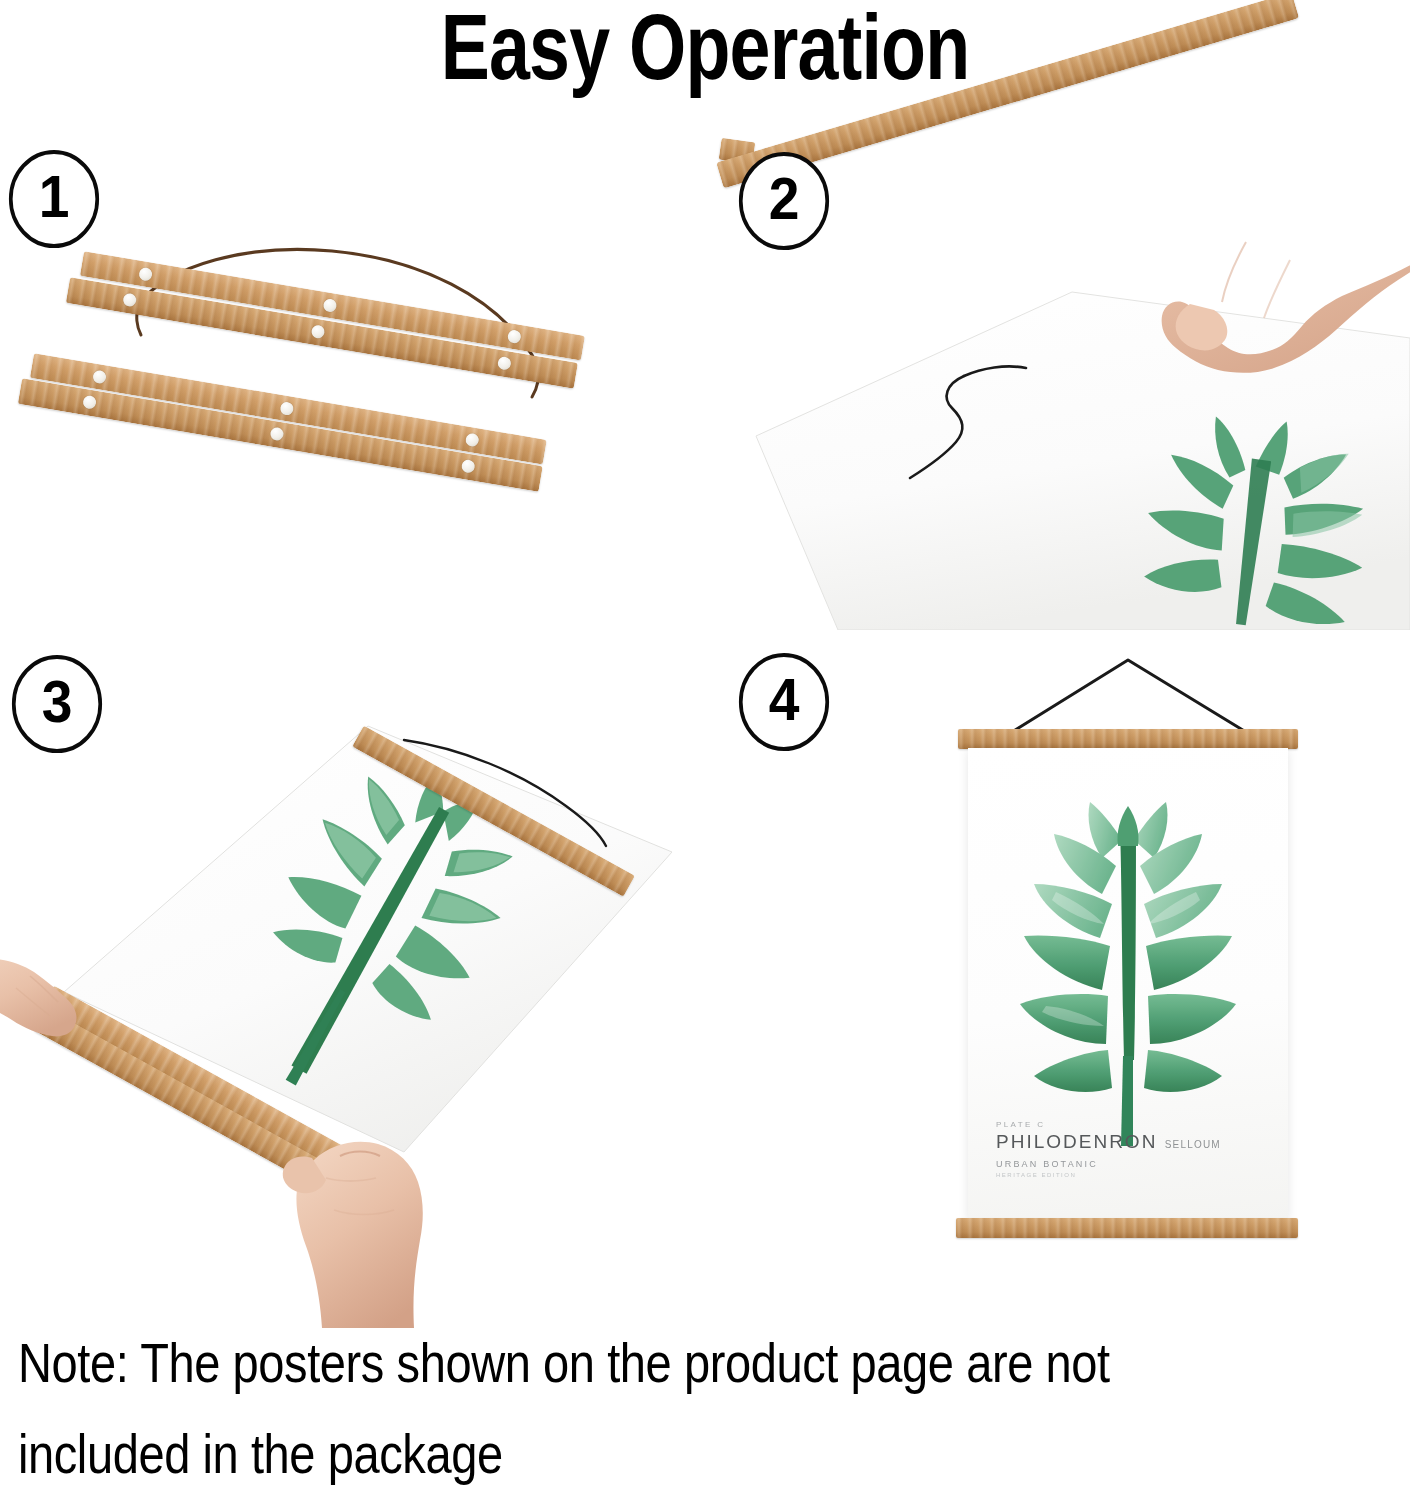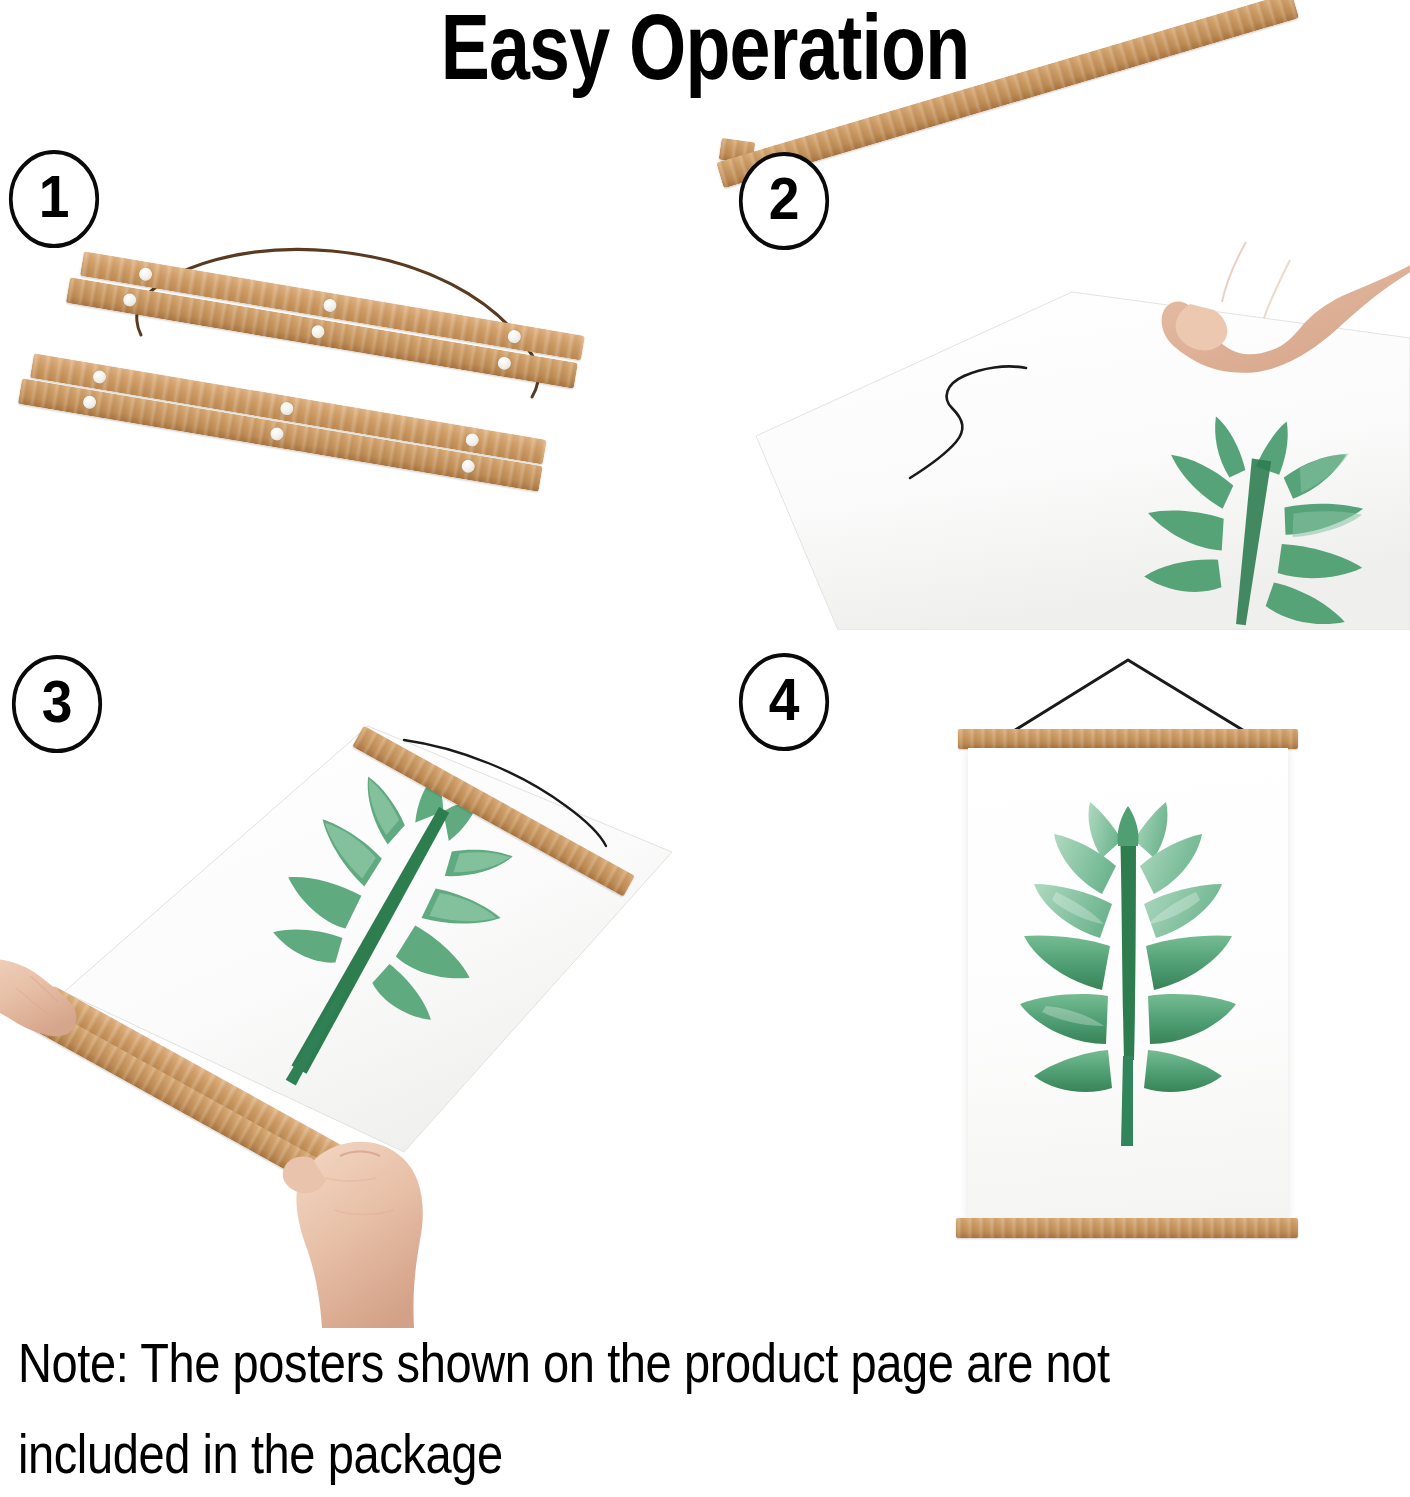--- a/index.html
+++ b/index.html
@@ -390,20 +390,29 @@
           <path d="M132 6 C 124 18, 120 32, 122 46 L 142 46 C 144 32, 140 18, 132 6 Z" fill="#4f9f72"></path>
 
           <g fill="#ffffff" opacity=".28">
             <path d="M60 92 C 78 100, 96 112, 108 124 C 92 122, 70 112, 56 100 Z"></path>
             <path d="M200 92 C 182 100, 164 112, 152 124 C 168 122, 190 112, 204 100 Z"></path>
             <path d="M50 206 C 72 208, 94 216, 108 226 C 86 226, 62 220, 46 212 Z"></path>
           </g>
         </svg>
       </div>
 
+      <div class="cap" style="left:28px;top:372px;">
+        <div class="plate">PLATE  C</div>
+        <div class="species">
+          <span>PHILODENRON</span>
+          <span class="sub">SELLOUM</span>
+        </div>
+        <div class="brand">URBAN BOTANIC</div>
+        <div class="tiny">HERITAGE EDITION</div>
+      </div>
     </div>
 
     <div class="wood" style="position:absolute;left:56px;top:578px;width:342px;height:20px;border-radius:2px;"></div>
   </div>
 
   <div class="note">Note: The posters shown on the product page are not included in the package</div>
 
 </div>
 
 </body></html>

